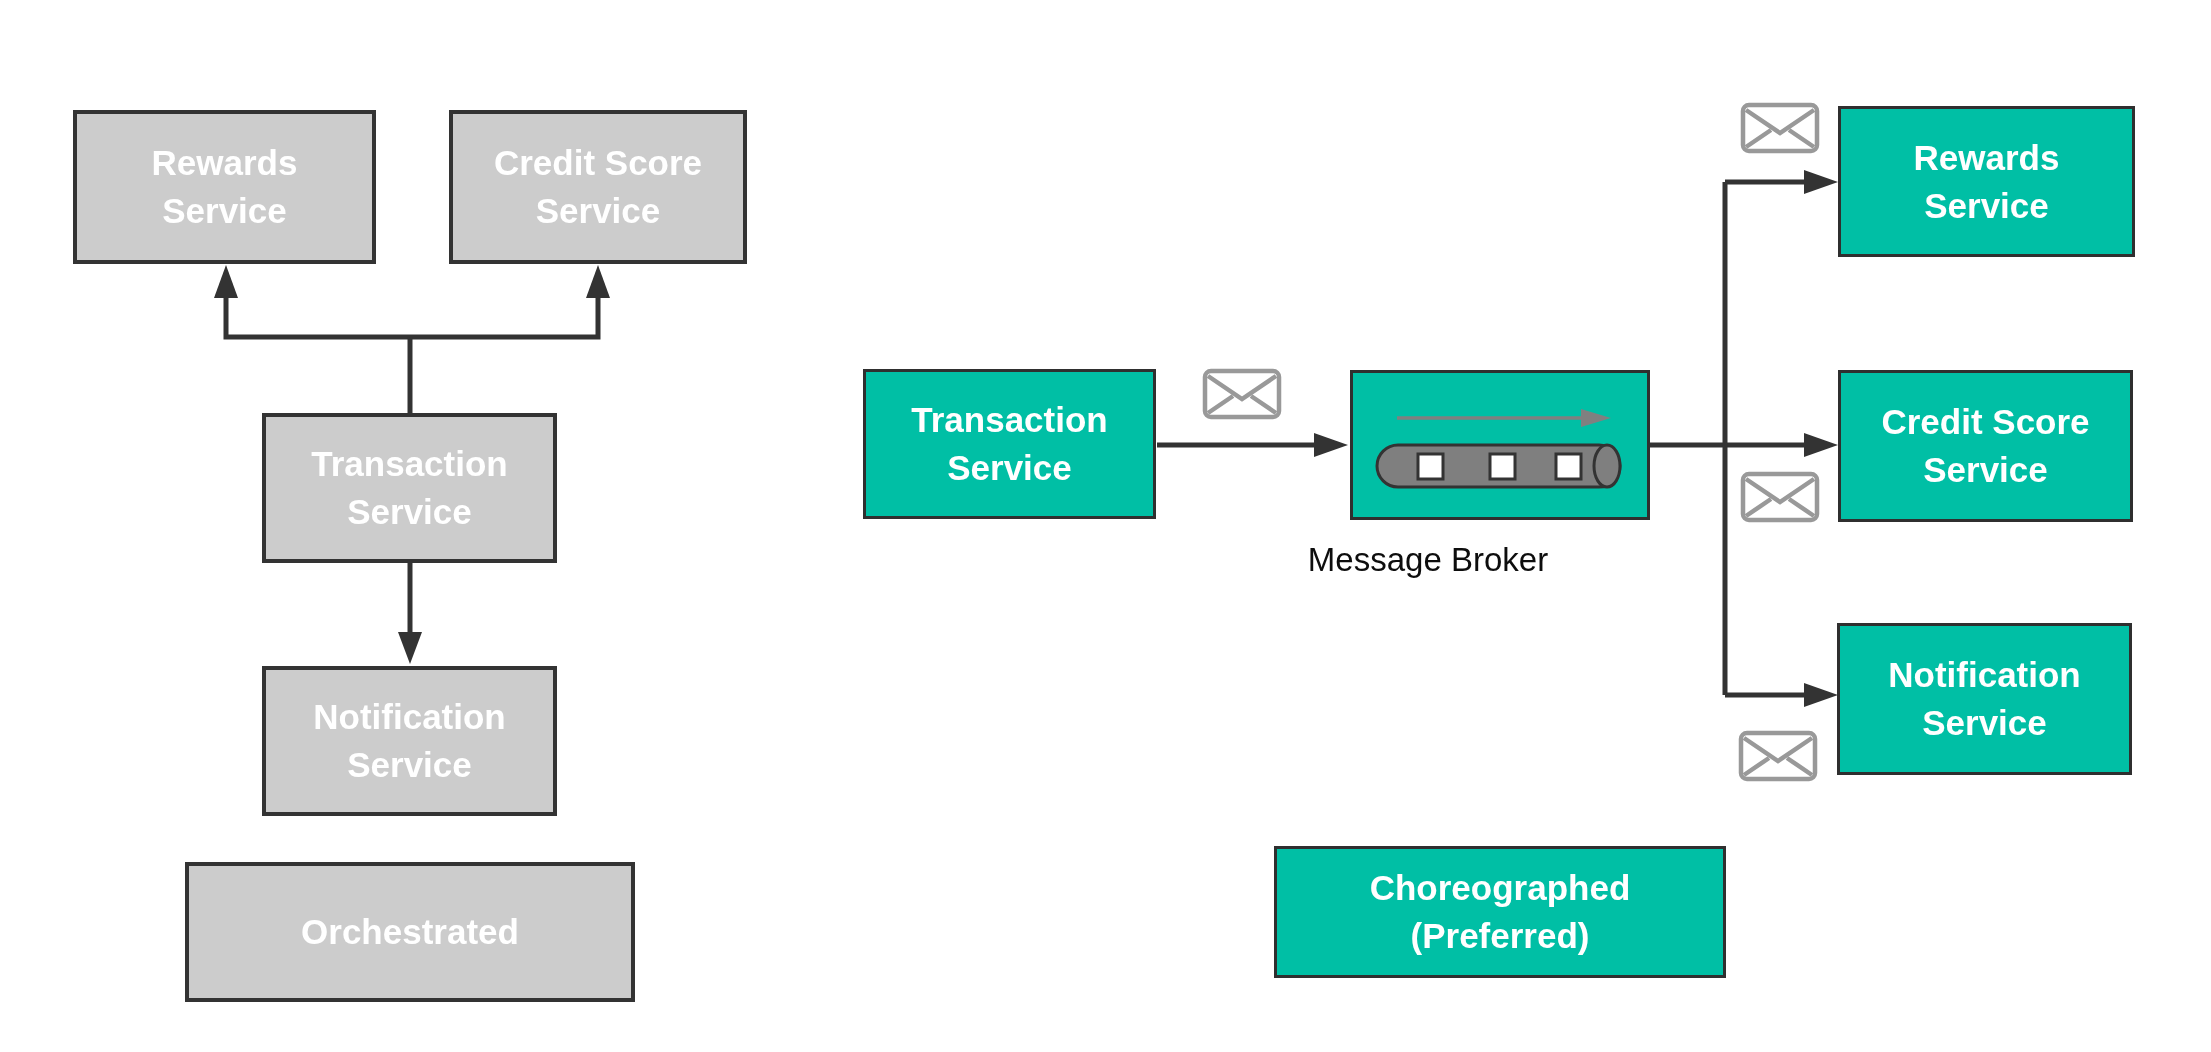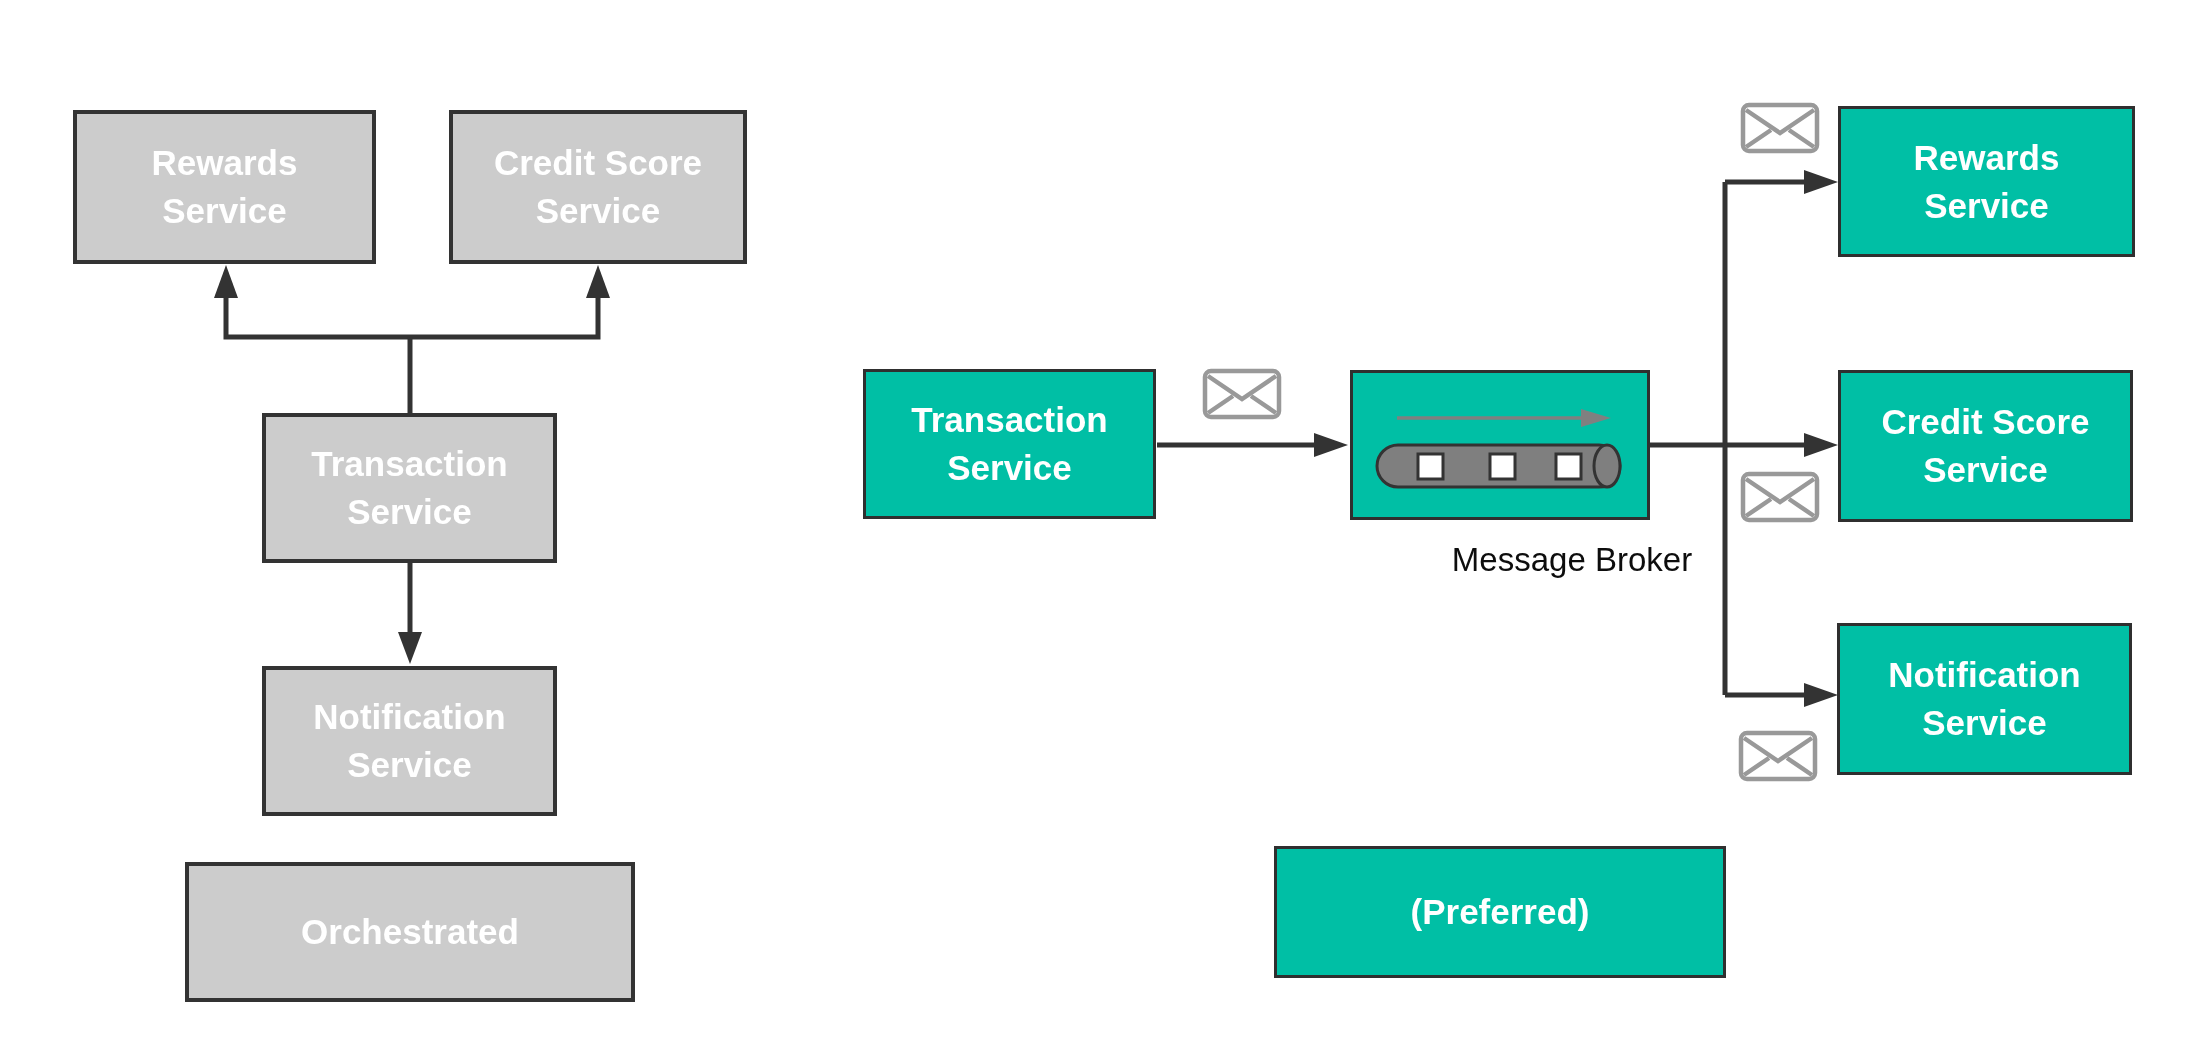--- a/index.html
+++ b/index.html
@@ -154,34 +154,35 @@
       <g>
         <rect x="24" y="72" width="243" height="42" rx="21" fill="#7f7f7f" stroke="#333333" stroke-width="3"></rect>
         <ellipse cx="254" cy="93" rx="13" ry="21" fill="#7f7f7f" stroke="#333333" stroke-width="3"></ellipse>
         <rect x="65" y="81" width="25" height="25" fill="#ffffff" stroke="#333333" stroke-width="3"></rect>
         <rect x="137" y="81" width="25" height="25" fill="#ffffff" stroke="#333333" stroke-width="3"></rect>
         <rect x="203" y="81" width="25" height="25" fill="#ffffff" stroke="#333333" stroke-width="3"></rect>
       </g>
     </svg>
   </div>
 
-  <div class="plainlabel" style="left:1402px;top:537px;width:340px">Message Broker</div>
+  <div class="plainlabel" style="left:1258px;top:537px;width:340px">Message Broker</div>
 
   <div class="box teal" style="left:1838px;top:106px;width:297px;height:151px">
     <div class="bl">Rewards</div>
     <div class="bl">Service</div>
   </div>
 
   <div class="box teal" style="left:1838px;top:370px;width:295px;height:152px">
     <div class="bl">Credit Score</div>
     <div class="bl">Service</div>
   </div>
 
   <div class="box teal" style="left:1837px;top:623px;width:295px;height:152px">
     <div class="bl">Notification</div>
     <div class="bl">Service</div>
   </div>
 
   <div class="box teal" style="left:1274px;top:846px;width:452px;height:132px">
+    <div class="bl">Choreographed</div>
     <div class="bl">(Preferred)</div>
   </div>
 
 </div>
 
 </body></html>

